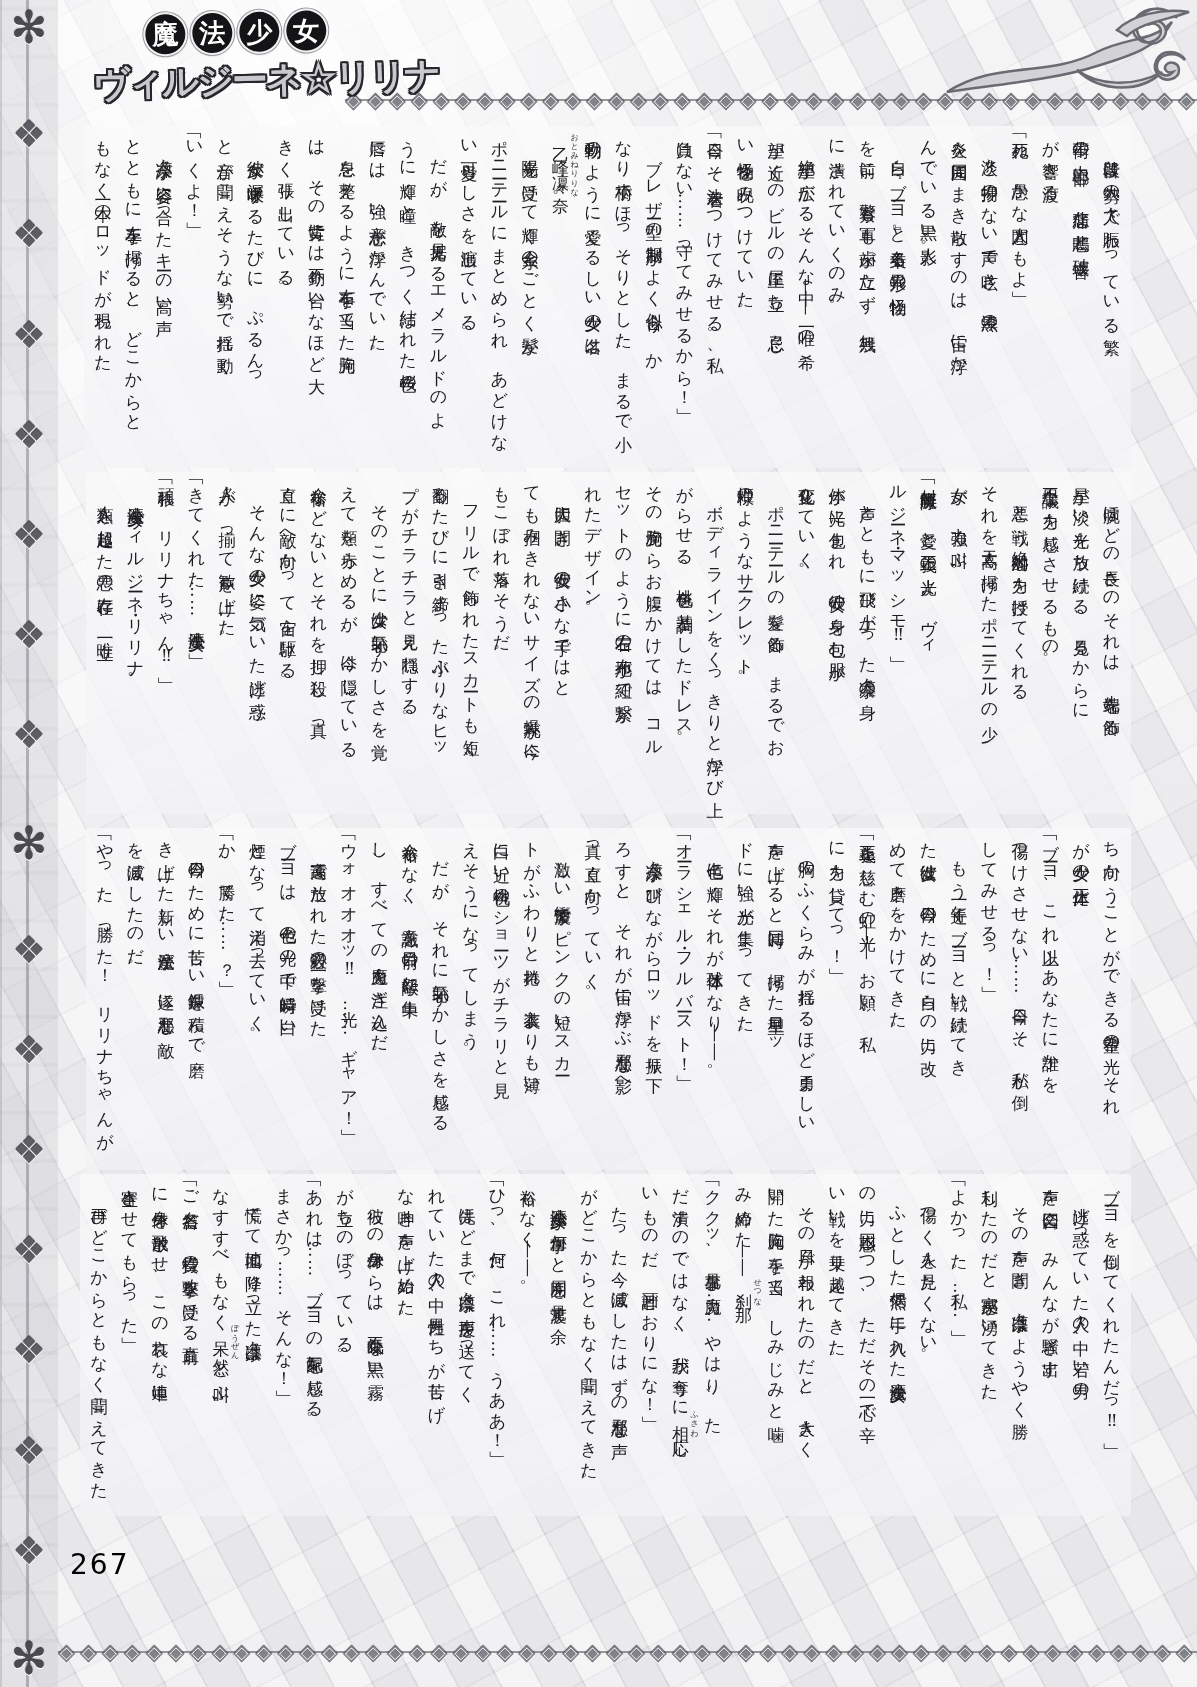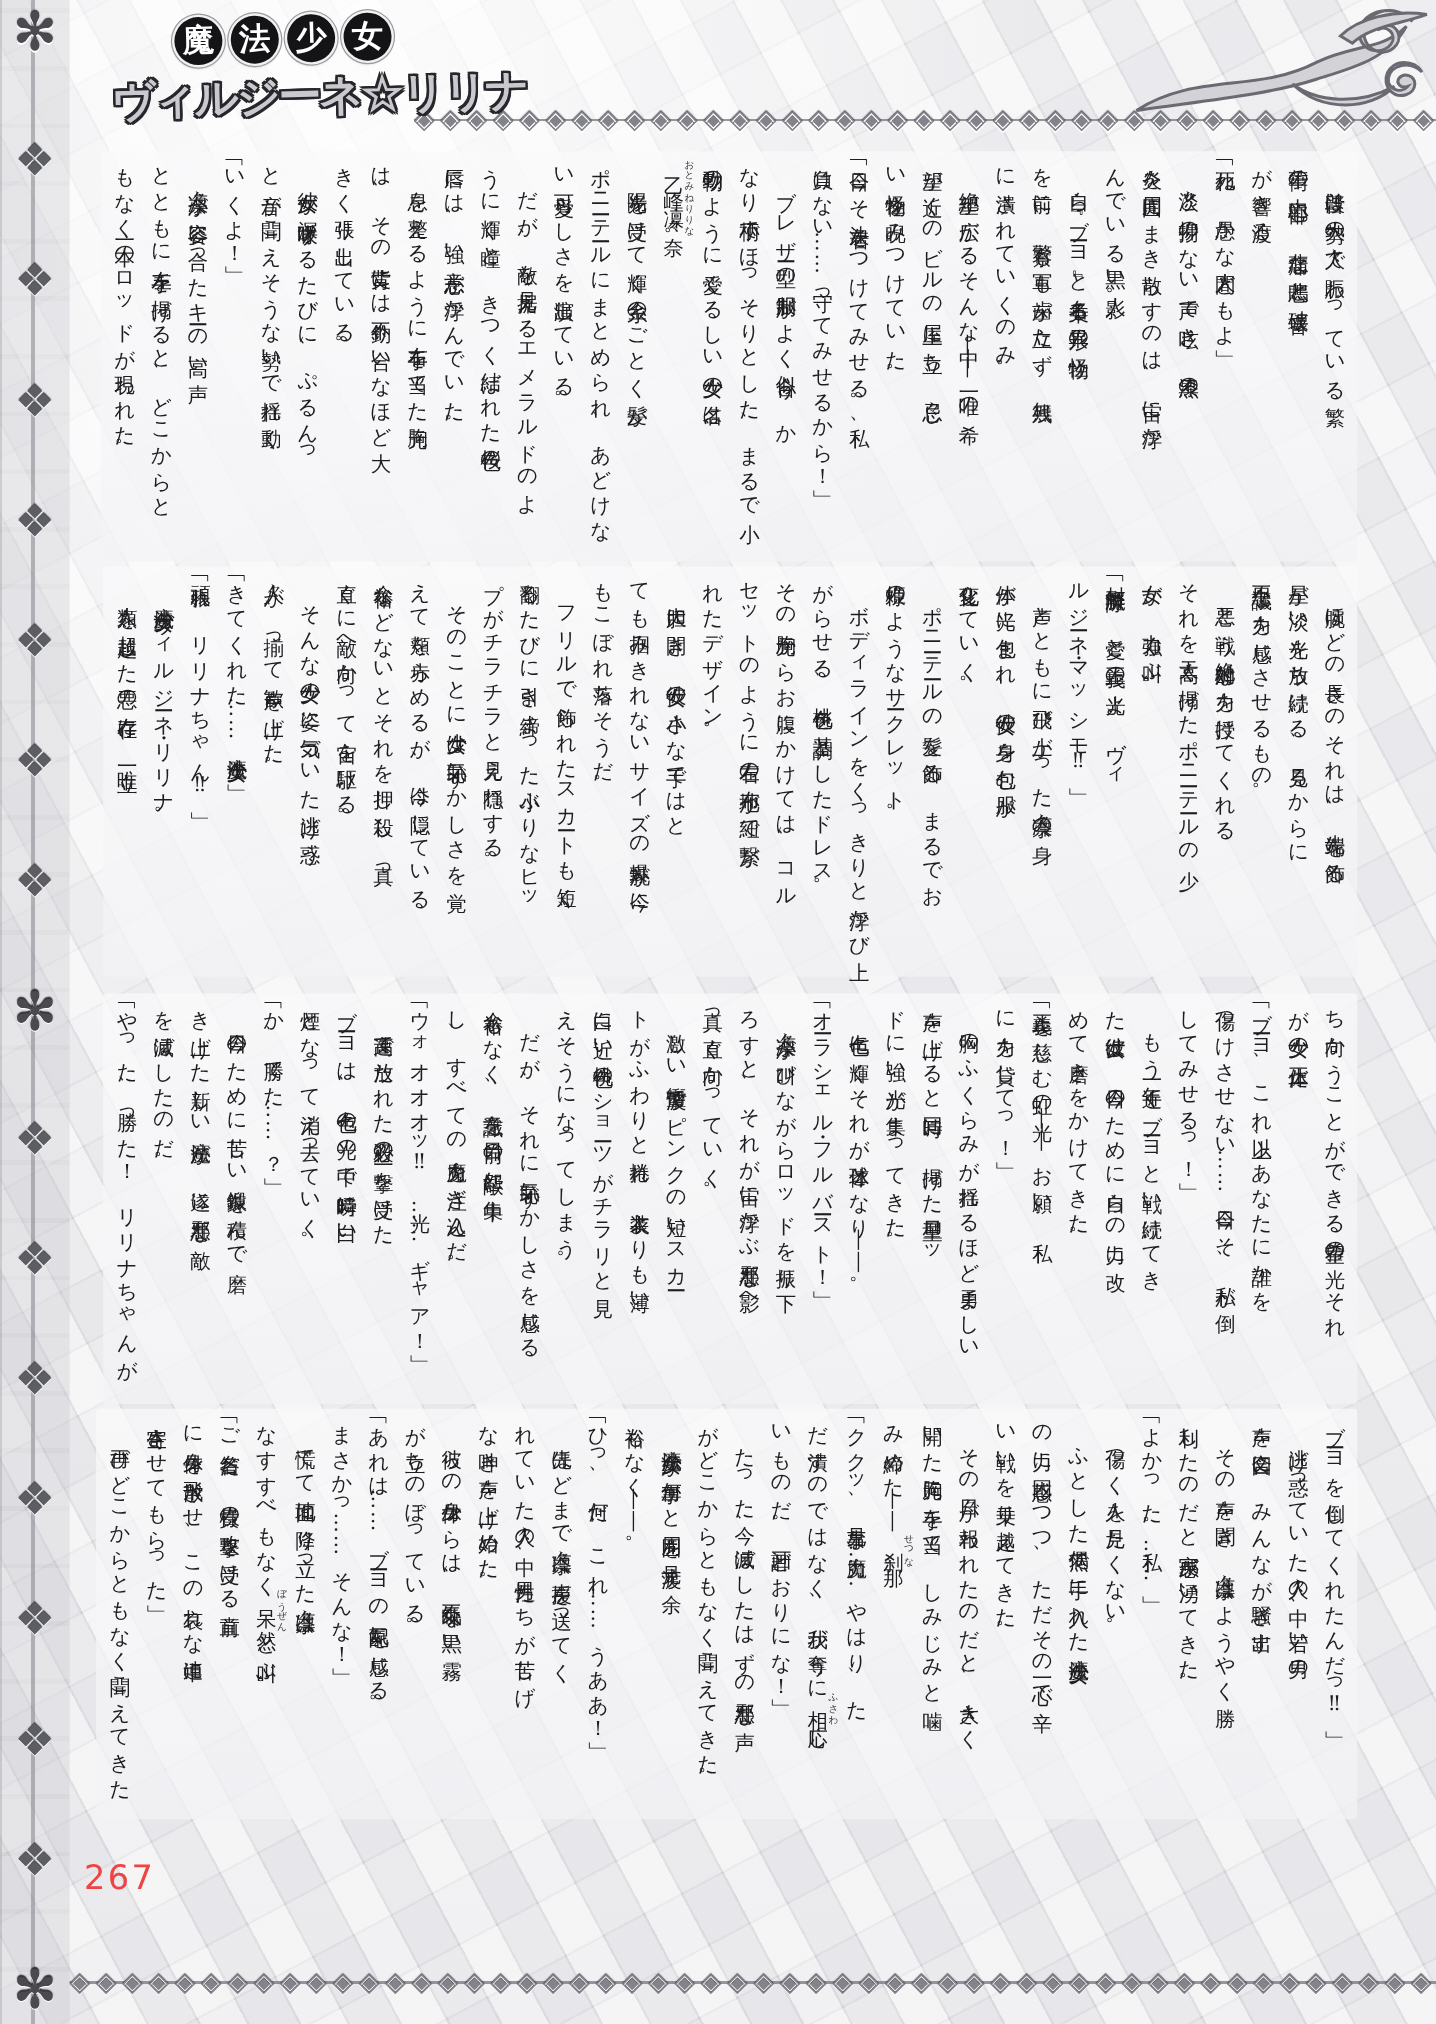--- a/index.html
+++ b/index.html
@@ -72,21 +72,21 @@
   .band ruby{ruby-position:over;}
   .band rt{font-size:8px;letter-spacing:0;color:#333;}
   #band0{top:126px;}
   #band1{top:472px;}
   #band2{top:828px;}
   #band3{top:1174px;}
 
   
   .page-number{
     position:absolute;left:70px;top:1548px;
-    font-size:28px;color:#ef4444;letter-spacing:2px;
+    font-size:28px;color:#000000;letter-spacing:2px;
     font-family:"DejaVu Sans","Liberation Sans",sans-serif;
   }
 </style>
 </head>
 <body>
 
 <div class="page">
 
   <div class="left-strip" id="leftStrip">
       <span class="big">✻</span>

